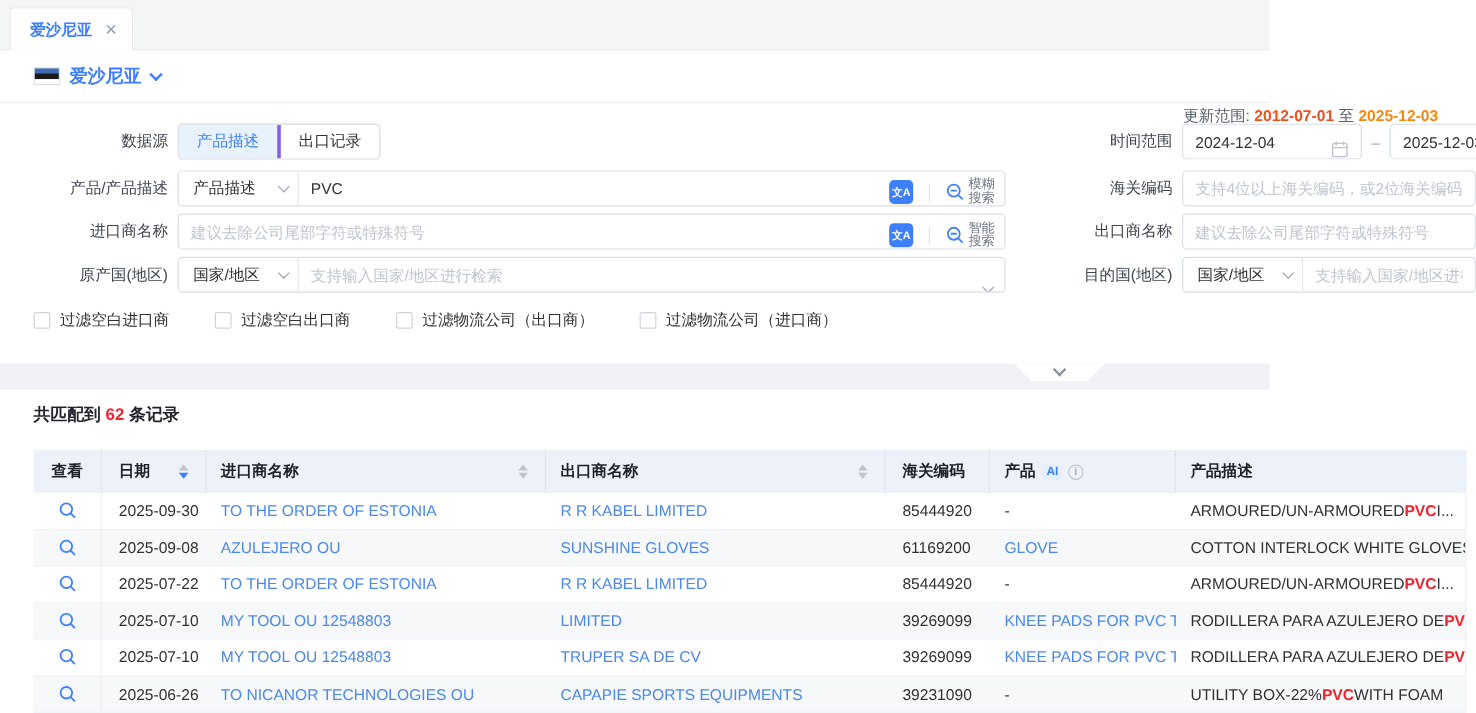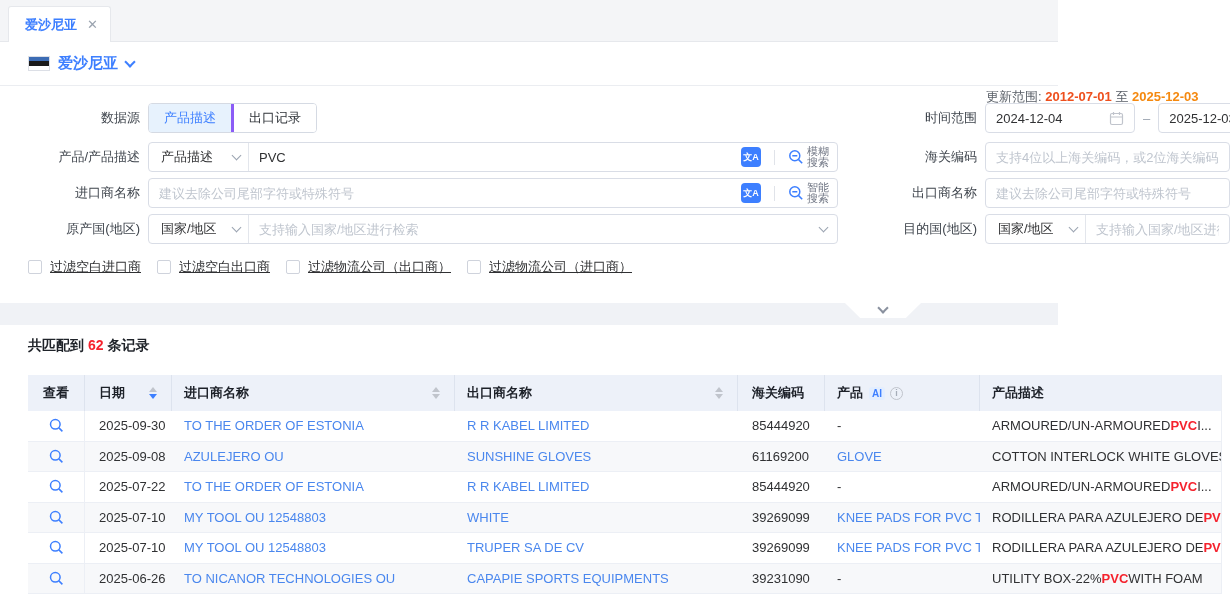--- a/index.html
+++ b/index.html
@@ -33,40 +33,40 @@
   .rfield { margin-left:8px; flex:1; min-width:0; }
 
   .update-range { position:absolute; top:2px; left:986px; white-space:nowrap; color:#5a6068; }
   .update-range b.d1 { color:#ee4f1d; } .update-range b.d2 { color:#f5890f; }
 
   .seg { display:inline-flex; border:1px solid #d5dae3; border-radius:4px; overflow:hidden; height:30px; }
   .seg .opt { padding:0 15px; line-height:28px; background:#fff; color:#2f3338; cursor:pointer; }
   .seg .opt.sel { background:#e7f2fd; color:#3d7fff; }
   .seg .opt + .opt { border-left:3px solid #8b5cf6; }
 
-  .ibox { display:flex; align-items:center; height:30px; border:1px solid #d9dde6; border-radius:4px; background:#fff; overflow:hidden; }
+  .ibox { display:flex; align-items:flex-end; height:30px; border:1px solid #d9dde6; border-radius:4px; background:#fff; overflow:hidden; }
   .ibox input { border:none; outline:none; flex:1; min-width:0; height:28px; padding:0 10px; font:inherit; color:#303133; background:transparent; }
   .ibox input::placeholder { color:#bfc5ce; }
   .sel-part { width:100px; flex:none; display:flex; align-items:center; justify-content:space-between;
     padding:0 8px 0 12px; border-right:1px solid #e3e6ec; height:100%; color:#303133; cursor:pointer; }
   .sel-caret { width:7px; height:7px; border-right:1.5px solid #9aa3b0; border-bottom:1.5px solid #9aa3b0; transform:rotate(45deg); margin-top:-3px; }
   .end-caret { flex:none; margin-right:10px; }
 
   .icon-group { display:flex; align-items:center; flex:none; padding-right:8px; gap:13px; }
   .trans-icon { width:20px; height:20px; background:#3d7fff; border-radius:4px; color:#fff; font-size:9px; font-weight:bold;
     display:flex; align-items:center; justify-content:center; letter-spacing:0; cursor:pointer; }
   .vdiv { width:1px; height:15px; background:#e0e3e9; }
   .search-mode { display:flex; align-items:center; gap:3px; cursor:pointer; }
   .mode-text { font-size:11px; line-height:11px; color:#707684; }
 
   .date-wrap { display:flex; align-items:center; gap:8px; white-space:nowrap; overflow:hidden; }
   .date-box { width:150px; flex:none; }
   .dash { color:#9aa3af; }
 
-  .checks { position:absolute; top:172px; left:28px; display:flex; gap:16px; align-items:center; height:18px;text-decoration:underline; }
+  .checks { position:absolute; top:172px; left:28px; display:flex; gap:38px; align-items:center; height:18px; }
   .chk { display:flex; align-items:center; gap:8px; cursor:pointer; }
   .chk .box { width:14px; height:14px; border:1px solid #cfd3dc; border-radius:2px; background:#fff; }
   .chk .txt { color:#303133; }
 
   
   .grey-gap { position:absolute; top:303px; left:0; width:100%; height:22px; background:#f0f2f6; }
   .notch { position:absolute; top:303px; left:845px; width:76px; height:15px; background:#fff;
     clip-path:polygon(0 0,100% 0,80% 100%,20% 100%); display:flex; align-items:flex-start; justify-content:center; cursor:pointer; }
   .notch .nchev { width:8px; height:8px; border-right:2px solid #8a919f; border-bottom:2px solid #8a919f; transform:rotate(45deg); margin-top:1px; }
 
@@ -390,21 +390,21 @@
                   <circle cx="6.3" cy="6.3" r="4.8" fill="none" stroke="#3d7fff" stroke-width="1.5"></circle>
                   <line x1="9.9" y1="9.9" x2="13.4" y2="13.4" stroke="#3d7fff" stroke-width="1.5"></line>
                 </svg>
               </span>
             </div>
             <div class="tcell col-date">2025-07-10</div>
             <div class="tcell col-importer">
               <span class="link">MY TOOL OU 12548803</span>
             </div>
             <div class="tcell col-exporter">
-              <span class="link">WHITE</span>
+              <span class="link">LIMITED</span>
             </div>
             <div class="tcell col-hs">39269099</div>
             <div class="tcell col-product">
               <span class="link">KNEE PADS FOR PVC T...</span>
             </div>
             <div class="tcell col-desc">
               <span>RODILLERA PARA AZULEJERO DE </span>
               <span class="hl">PVC</span>
             </div>
           </div>

